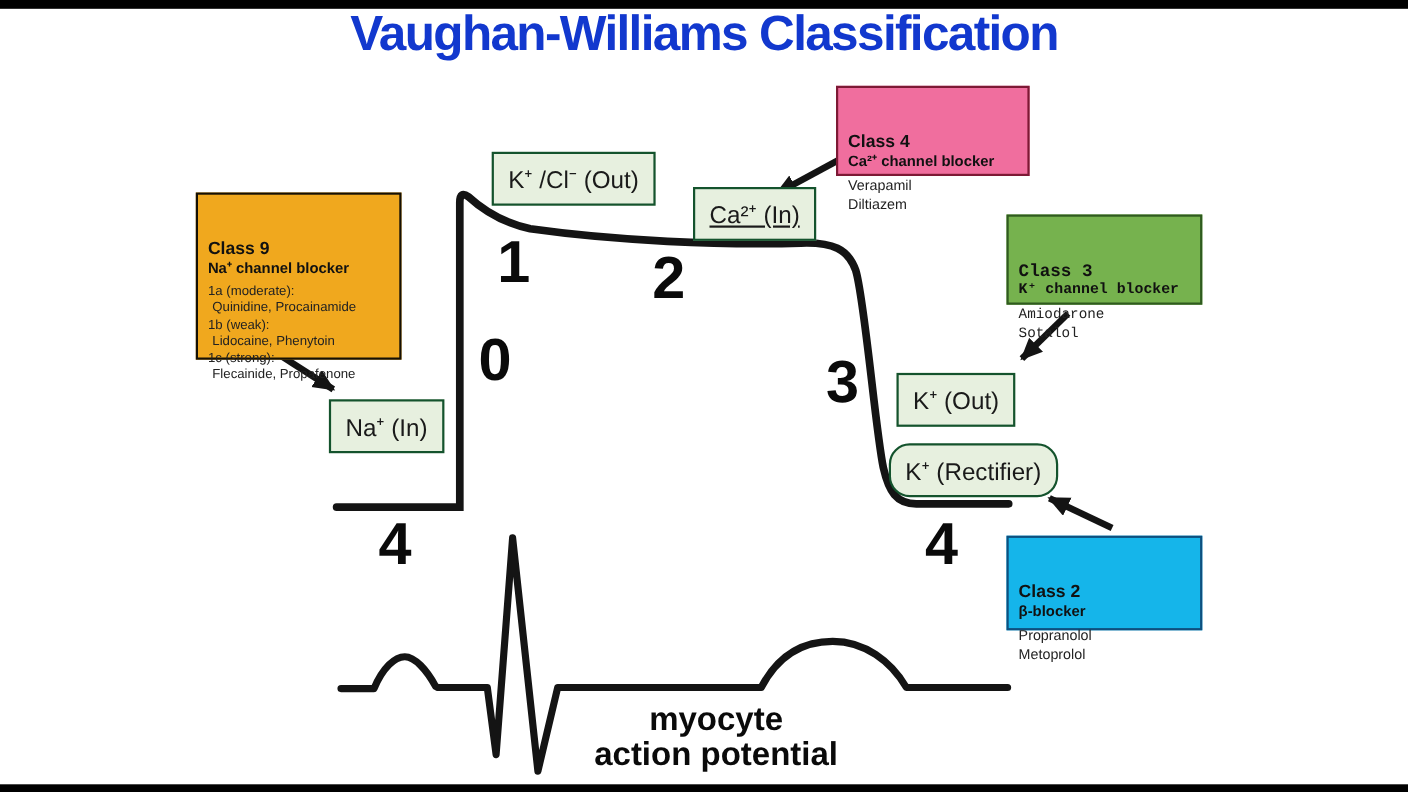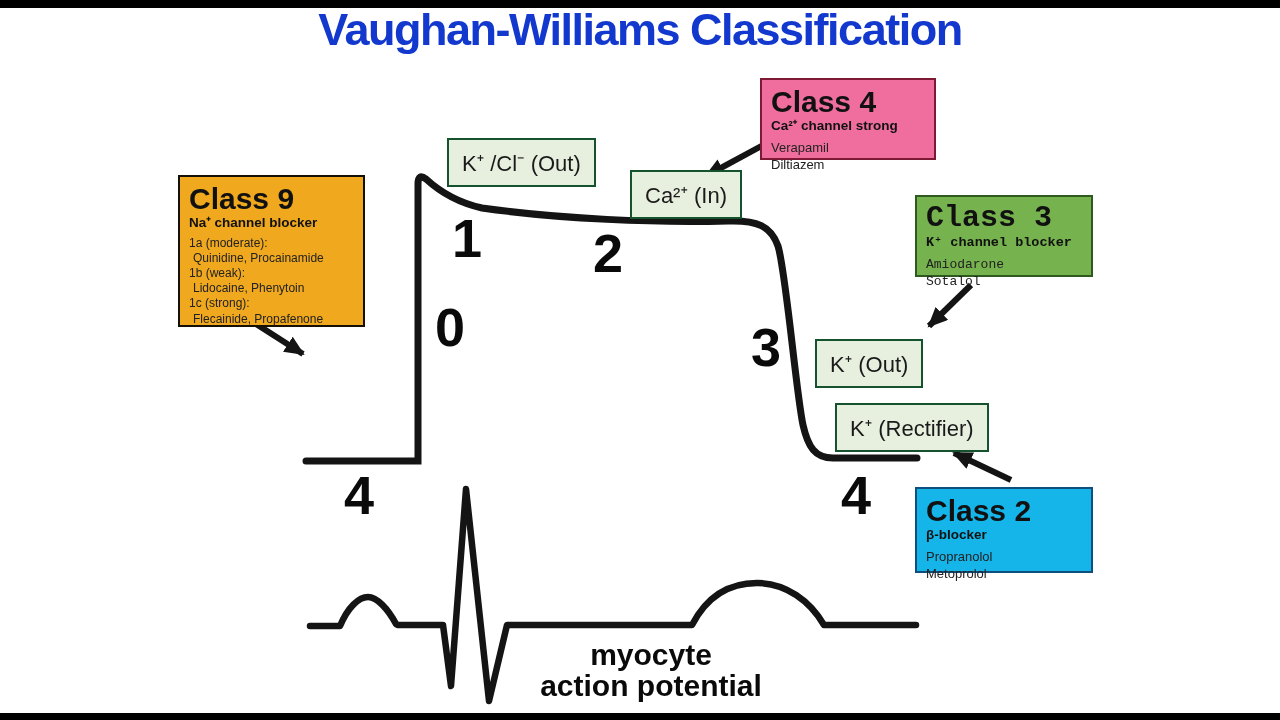--- a/index.html
+++ b/index.html
@@ -25,21 +25,21 @@
     font-size: 45px;
     font-weight: bold;
     letter-spacing: -1.5px;
     color: #1238CE;
   }
 
   svg.overlay { position: absolute; top: 0; left: 0; }
 
   
   .class-box { position: absolute; border-style: solid; border-width: 2px; padding: 6px 9px 5px 9px; line-height: 1.15; }
-  .class-box .cb-title { font-size: 30px; font-weight: bold; color: #111; line-height: 1.05; }
+  .class-box .cb-title { font-size: 16px; font-weight: bold; color: #111; line-height: 1.05; margin-top: 36px; }
   .class-box .cb-subtitle { font-size: 13.5px; font-weight: bold; color: #111; line-height: 1.15; }
   .class-box .cb-line { font-size: 12px; color: #222; line-height: 1.26; }
   .class-box .cb-gap { height: 6px; }
   .indent { padding-left: 4px; }
 
   #class1-box { left: 178px; top: 175px; width: 187px; height: 152px; background: #F0A81E; border-color: #151005; }
   #class2-box { left: 915px; top: 487px; width: 178px; height: 86px;  background: #15B5EA; border-color: #0E4F7E; }
   #class3-box { left: 915px; top: 195px; width: 178px; height: 82px;  background: #76B24E; border-color: #2F5A1F; font-family: Liberation Mono, monospace; }
   #class4-box { left: 760px; top: 78px;  width: 176px; height: 82px;  background: #F06E9E; border-color: #7D1935; }
   #class2-box .cb-line, #class3-box .cb-line, #class4-box .cb-line { font-size: 13px; line-height: 1.32; }
@@ -48,24 +48,24 @@
   .ion-box {
     position: absolute;
     background: #E7F0DF;
     border: 2px solid #14532d;
     font-size: 22px;
     color: #1A1A1A;
     padding: 7px 13px 8px 13px;
     white-space: nowrap;
   }
   #ion-kcl-out { left: 447px; top: 138px; }
-  #ion-ca-in   { left: 630px; top: 170px; }
+  #ion-ca-in   { left: 630px; top: 170px; text-decoration: underline; }
   #ion-na-in   { left: 299px; top: 363px; }
   #ion-k-out   { left: 815px; top: 339px; }
-  #ion-k-rect  { left: 835px; top: 403px; }
+  #ion-k-rect  { left: 808px; top: 403px; border-radius: 19px; }
 
   
   .phase {
     position: absolute;
     font-size: 54px;
     font-weight: bold;
     color: #0A0A0A;
     line-height: 1;
   }
   #phase-0 { left: 435px; top: 300px; }
@@ -137,21 +137,21 @@
     <div class="cb-line">1a (moderate):</div>
     <div class="cb-line indent">Quinidine, Procainamide</div>
     <div class="cb-line">1b (weak):</div>
     <div class="cb-line indent">Lidocaine, Phenytoin</div>
     <div class="cb-line">1c (strong):</div>
     <div class="cb-line indent">Flecainide, Propafenone</div>
   </div>
 
   <div id="class4-box" class="class-box" style="background-color: rgb(240, 110, 158);">
     <div class="cb-title">Class 4</div>
-    <div class="cb-subtitle">Ca²⁺ channel strong</div>
+    <div class="cb-subtitle">Ca²⁺ channel blocker</div>
     <div class="cb-gap"></div>
     <div class="cb-line">Verapamil</div>
     <div class="cb-line">Diltiazem</div>
   </div>
 
   <div id="class3-box" class="class-box" style="background-color: rgb(118, 178, 78);">
     <div class="cb-title">Class 3</div>
     <div class="cb-subtitle">K⁺ channel blocker</div>
     <div class="cb-gap"></div>
     <div class="cb-line">Amiodarone</div>
@@ -161,20 +161,21 @@
   <div id="class2-box" class="class-box" style="background-color: rgb(21, 181, 234);">
     <div class="cb-title">Class 2</div>
     <div class="cb-subtitle">β-blocker</div>
     <div class="cb-gap"></div>
     <div class="cb-line">Propranolol</div>
     <div class="cb-line">Metoprolol</div>
   </div>
 
   <div id="ion-kcl-out" class="ion-box">K⁺ /Cl⁻ (Out)</div>
   <div id="ion-ca-in" class="ion-box">Ca²⁺ (In)</div>
+  <div id="ion-na-in" class="ion-box">Na⁺ (In)</div>
   <div id="ion-k-out" class="ion-box">K⁺ (Out)</div>
   <div id="ion-k-rect" class="ion-box">K⁺ (Rectifier)</div>
 
   <div id="phase-0" class="phase">0</div>
   <div id="phase-1" class="phase">1</div>
   <div id="phase-2" class="phase">2</div>
   <div id="phase-3" class="phase">3</div>
   <div id="phase-4-left" class="phase">4</div>
   <div id="phase-4-right" class="phase">4</div>
 

